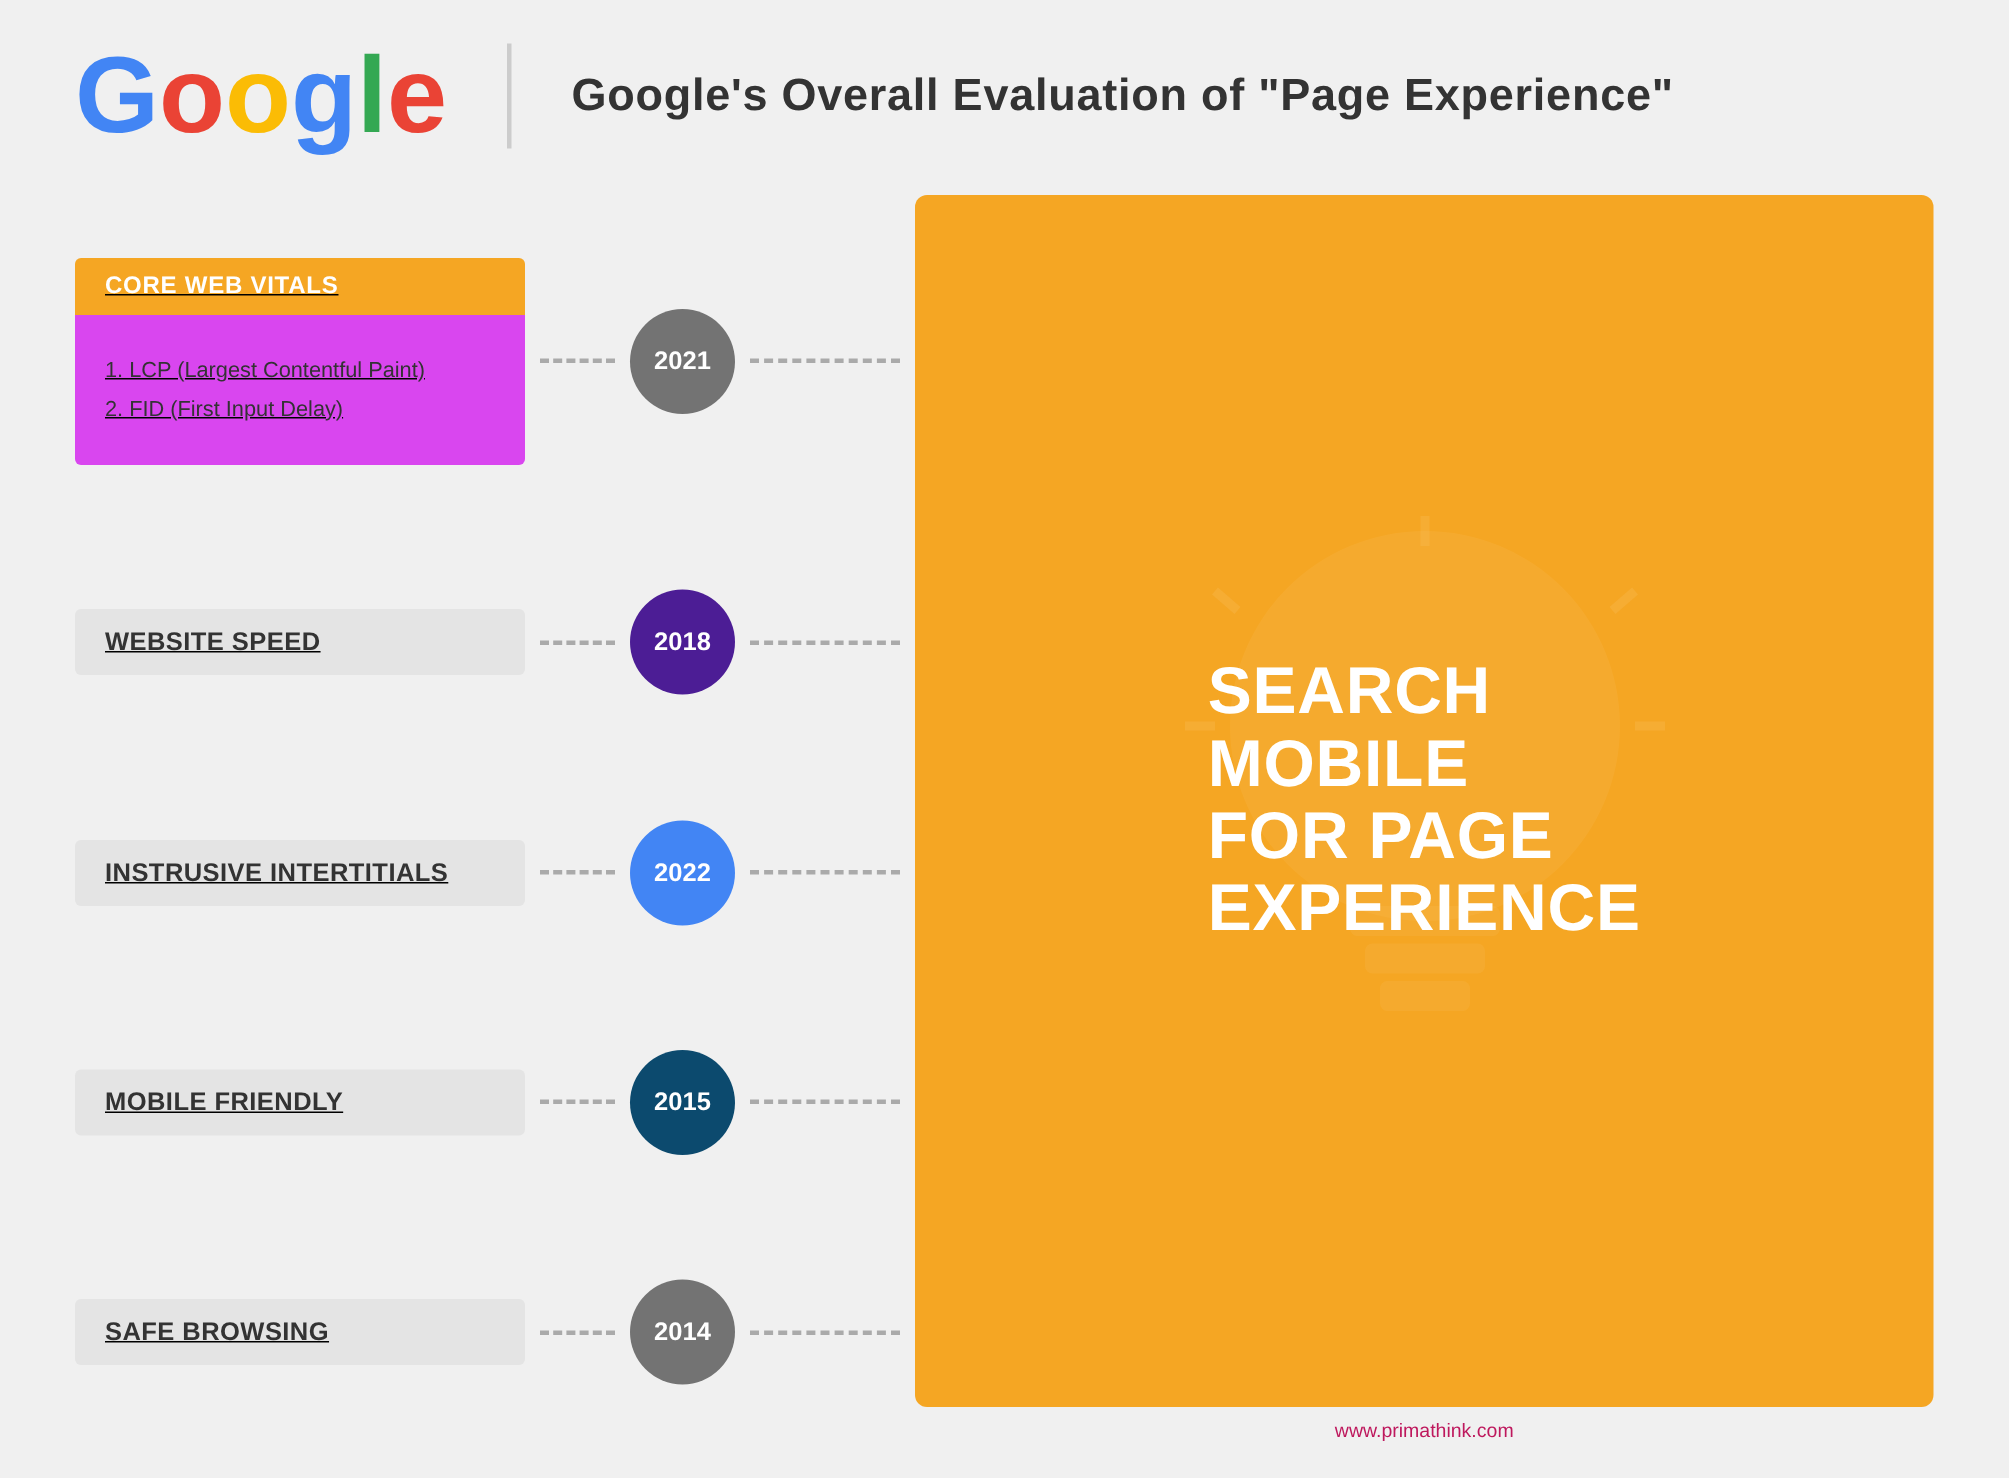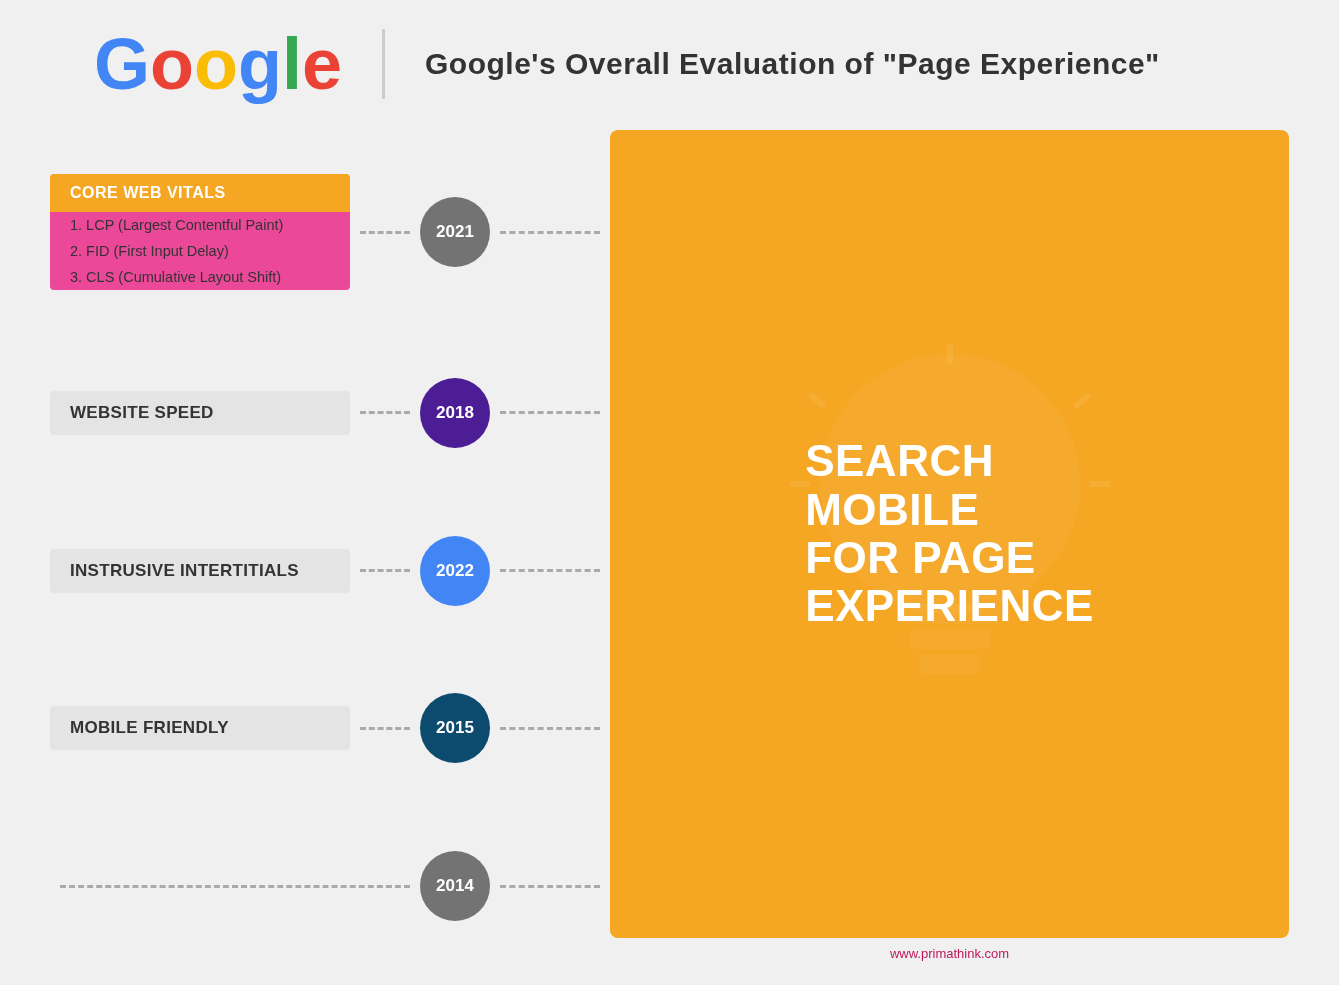--- a/index.html
+++ b/index.html
@@ -13,21 +13,20 @@
       display: flex;
       flex-direction: column;
     }
 
     
     .header {
       display: flex;
       align-items: center;
       padding: 28px 50px 20px 50px;
       background: #f0f0f0;
-      margin-left: 44px;
     }
 
     .google-logo {
       display: flex;
       align-items: center;
       margin-right: 40px;
     }
 
     .google-text {
       font-size: 72px;
@@ -84,42 +83,43 @@
       align-items: center;
       gap: 0;
     }
 
     .signal-label-box {
       background: #e4e4e4;
       border-radius: 4px;
       padding: 12px 20px;
       min-width: 300px;
       max-width: 300px;
+      text-decoration: underline;
     }
 
     .signal-label-box.core-vitals {
       background: #f0f0f0;
       padding: 0;
       display: flex;
       flex-direction: column;
     }
 
     .core-vitals-header {
       background: #F5A623;
       color: white;
       font-weight: 800;
       font-size: 16px;
       letter-spacing: 0.5px;
       padding: 10px 20px;
       border-radius: 4px 4px 0 0;
     }
 
     .core-vitals-body {
-      background: #ec4899;
-      padding: 0 20px;
+      background: #d946ef;
+      padding: 24px 20px;
       border-radius: 0 0 4px 4px;
     }
 
     .core-vitals-body p {
       font-size: 14.5px;
       color: #333;
       line-height: 1.8;
     }
 
     .signal-label {
@@ -235,21 +235,20 @@
 
   <div class="left-panel">
     <div class="signals-list">
 
       <div class="signal-item">
         <div class="signal-label-box core-vitals">
           <div class="core-vitals-header">CORE WEB VITALS</div>
           <div class="core-vitals-body">
             <p>1. LCP (Largest Contentful Paint)</p>
             <p>2. FID (First Input Delay)</p>
-            <p>3. CLS (Cumulative Layout Shift)</p>
           </div>
         </div>
         <div class="dashed-line"></div>
         <div class="year-circle circle-red">2021</div>
         <div class="dashed-line-right"></div>
       </div>
 
       <div class="signal-item">
         <div class="signal-label-box" style="min-width:300px;max-width:300px;">
           <span class="signal-label">WEBSITE SPEED</span>
@@ -271,20 +270,23 @@
       <div class="signal-item">
         <div class="signal-label-box" style="min-width:300px;max-width:300px;">
           <span class="signal-label">MOBILE FRIENDLY</span>
         </div>
         <div class="dashed-line"></div>
         <div class="year-circle circle-green">2015</div>
         <div class="dashed-line-right"></div>
       </div>
 
       <div class="signal-item">
+        <div class="signal-label-box" style="min-width:300px;max-width:300px;">
+          <span class="signal-label">SAFE BROWSING</span>
+        </div>
         <div class="dashed-line"></div>
         <div class="year-circle circle-red">2014</div>
         <div class="dashed-line-right"></div>
       </div>
 
     </div>
   </div>
 
   <div class="right-panel">
     <div class="orange-box">

